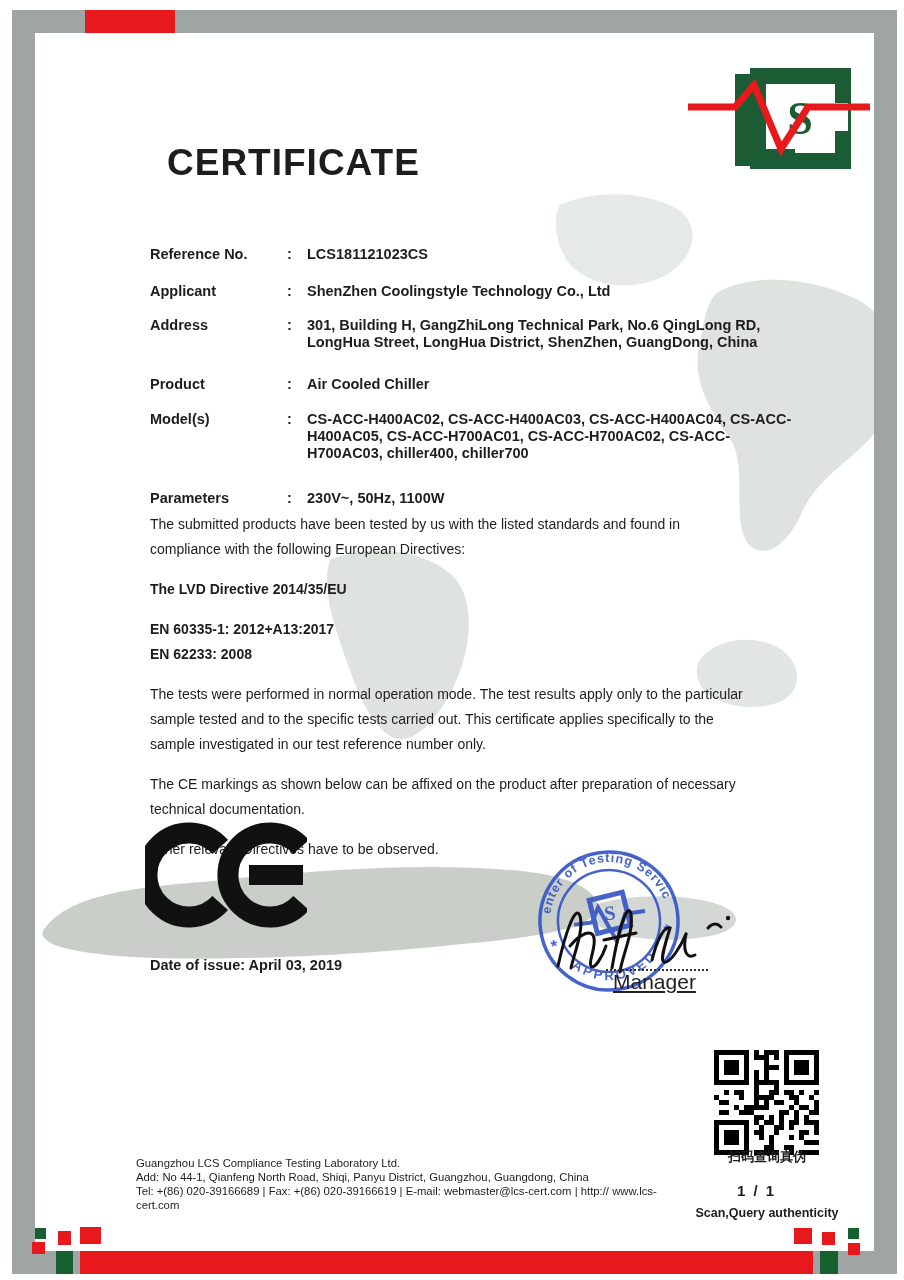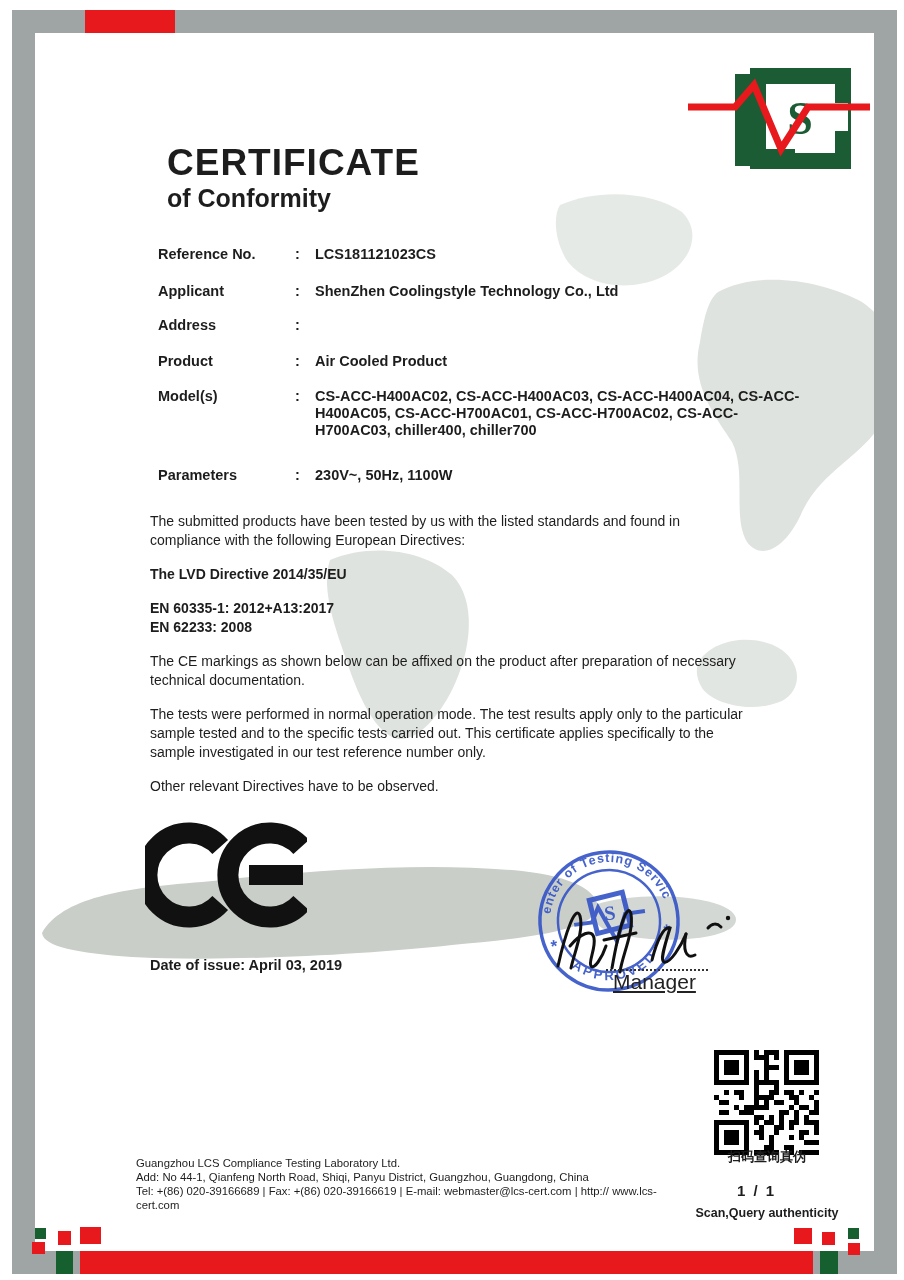--- a/index.html
+++ b/index.html
@@ -18,29 +18,29 @@
   .accent.green{background:#15602e;}
   
   .watermark{position:absolute;left:0;top:0;pointer-events:none;}
   
   .logo{position:absolute;left:688px;top:60px;width:182px;height:120px;}
   
   .title{position:absolute;left:167px;top:144px;line-height:1;}
   .title .t1{font-size:37px;font-weight:bold;letter-spacing:1px;}
   .title .t2{font-size:25px;font-weight:bold;margin-top:5px;}
   
-  .fields{position:absolute;left:158px;top:246px;width:648px;}
+  .fields{position:absolute;left:150px;top:246px;width:648px;}
   .frow{display:flex;font-size:14.5px;font-weight:bold;line-height:17px;}
   .frow .lbl{flex:0 0 137px;}
   .frow .col{flex:0 0 20px;}
   .frow .val{flex:1 1 auto;max-width:491px;}
-  .mb1{margin-bottom:20px;} .mb2{margin-bottom:17px;} .mb3{margin-bottom:19px;}
+  .mb1{margin-bottom:20px;} .mb2{margin-bottom:17px;} .mb3{margin-bottom:25px;}
   .mb4{margin-bottom:18px;} .mb5{margin-bottom:28px;}
   
-  .bodytext{position:absolute;left:150px;top:512px;width:597px;font-size:14px;line-height:19px;}
+  .bodytext{position:absolute;left:150px;top:512px;width:597px;font-size:14px;line-height:25px;}
   .bodytext p{margin:0 0 15px 0;}
   .bodytext p.b{font-weight:bold;}
   .bodytext p.std{margin-bottom:0;}
   .bodytext p.std2{margin-bottom:15px;}
   
   .ce{position:absolute;left:145px;top:810px;width:162px;height:130px;}
   
   .date{position:absolute;left:150px;top:957px;font-size:14.5px;font-weight:bold;}
   
   .stamp{position:absolute;left:534px;top:846px;width:150px;height:150px;transform:rotate(-8deg);opacity:.9;}
@@ -92,62 +92,62 @@
     <rect x="47" y="13" width="20" height="92" fill="#1c5c34"></rect>
     <rect x="47" y="88" width="60" height="17" fill="#1c5c34"></rect>
     <rect x="70" y="15" width="85" height="85" fill="none" stroke="#1c5c34" stroke-width="16"></rect>
     <rect x="140" y="42" width="20" height="28" fill="#ffffff"></rect>
     <text x="112" y="73" text-anchor="middle" font-size="46" font-weight="bold" fill="#1c5c34" font-family="Liberation Serif, serif">S</text>
     <polyline points="0,46 47,46 66,24 93,88 120,46 182,46" fill="none" stroke="#e8191c" stroke-width="7"></polyline>
   </svg>
 
   <div class="title">
     <div class="t1">CERTIFICATE</div>
-    <div class="t2">of Conformity</div>
   </div>
 
   <div class="fields">
     <div class="frow mb1">
       <span class="lbl">Reference No.</span>
       <span class="col">:</span>
       <span class="val">LCS181121023CS</span>
     </div>
     <div class="frow mb2">
       <span class="lbl">Applicant</span>
       <span class="col">:</span>
       <span class="val">ShenZhen Coolingstyle Technology Co., Ltd</span>
     </div>
     <div class="frow mb3">
       <span class="lbl">Address</span>
       <span class="col">:</span>
+      <span class="val">301, Building H, GangZhiLong Technical Park, No.6 QingLong RD, LongHua Street, LongHua District, ShenZhen, GuangDong, China</span>
     </div>
     <div class="frow mb4">
       <span class="lbl">Product</span>
       <span class="col">:</span>
-      <span class="val">Air Cooled Product</span>
+      <span class="val">Air Cooled Chiller</span>
     </div>
     <div class="frow mb5">
       <span class="lbl">Model(s)</span>
       <span class="col">:</span>
       <span class="val">CS-ACC-H400AC02, CS-ACC-H400AC03, CS-ACC-H400AC04, CS-ACC-H400AC05, CS-ACC-H700AC01, CS-ACC-H700AC02, CS-ACC-H700AC03, chiller400, chiller700</span>
     </div>
     <div class="frow">
       <span class="lbl">Parameters</span>
       <span class="col">:</span>
       <span class="val">230V~, 50Hz, 1100W</span>
     </div>
   </div>
 
   <div class="bodytext">
     <p>The submitted products have been tested by us with the listed standards and found in compliance with the following European Directives:</p>
     <p class="b">The LVD Directive 2014/35/EU</p>
     <p class="b std">EN 60335-1: 2012+A13:2017</p>
     <p class="b std2">EN 62233: 2008</p>
+    <p>The tests were performed in normal operation mode. The test results apply only to the particular sample tested and to the specific tests carried out. This certificate applies specifically to the sample investigated in our test reference number only.</p>
     <p>The CE markings as shown below can be affixed on the product after preparation of necessary technical documentation.</p>
-    <p>The tests were performed in normal operation mode. The test results apply only to the particular sample tested and to the specific tests carried out. This certificate applies specifically to the sample investigated in our test reference number only.</p>
     <p>Other relevant Directives have to be observed.</p>
   </div>
 
   <svg class="ce" viewBox="0 0 162 130">
     <path d="M 75.2 37 A 42 42 0 1 0 75.2 93" fill="none" stroke="#111" stroke-width="21"></path>
     <path d="M 156.2 37 A 42 42 0 1 0 156.2 93" fill="none" stroke="#111" stroke-width="21"></path>
     <path d="M 104 65 H 158" fill="none" stroke="#111" stroke-width="20"></path>
   </svg>
 
   <div class="date">Date of issue: April 03, 2019</div>

